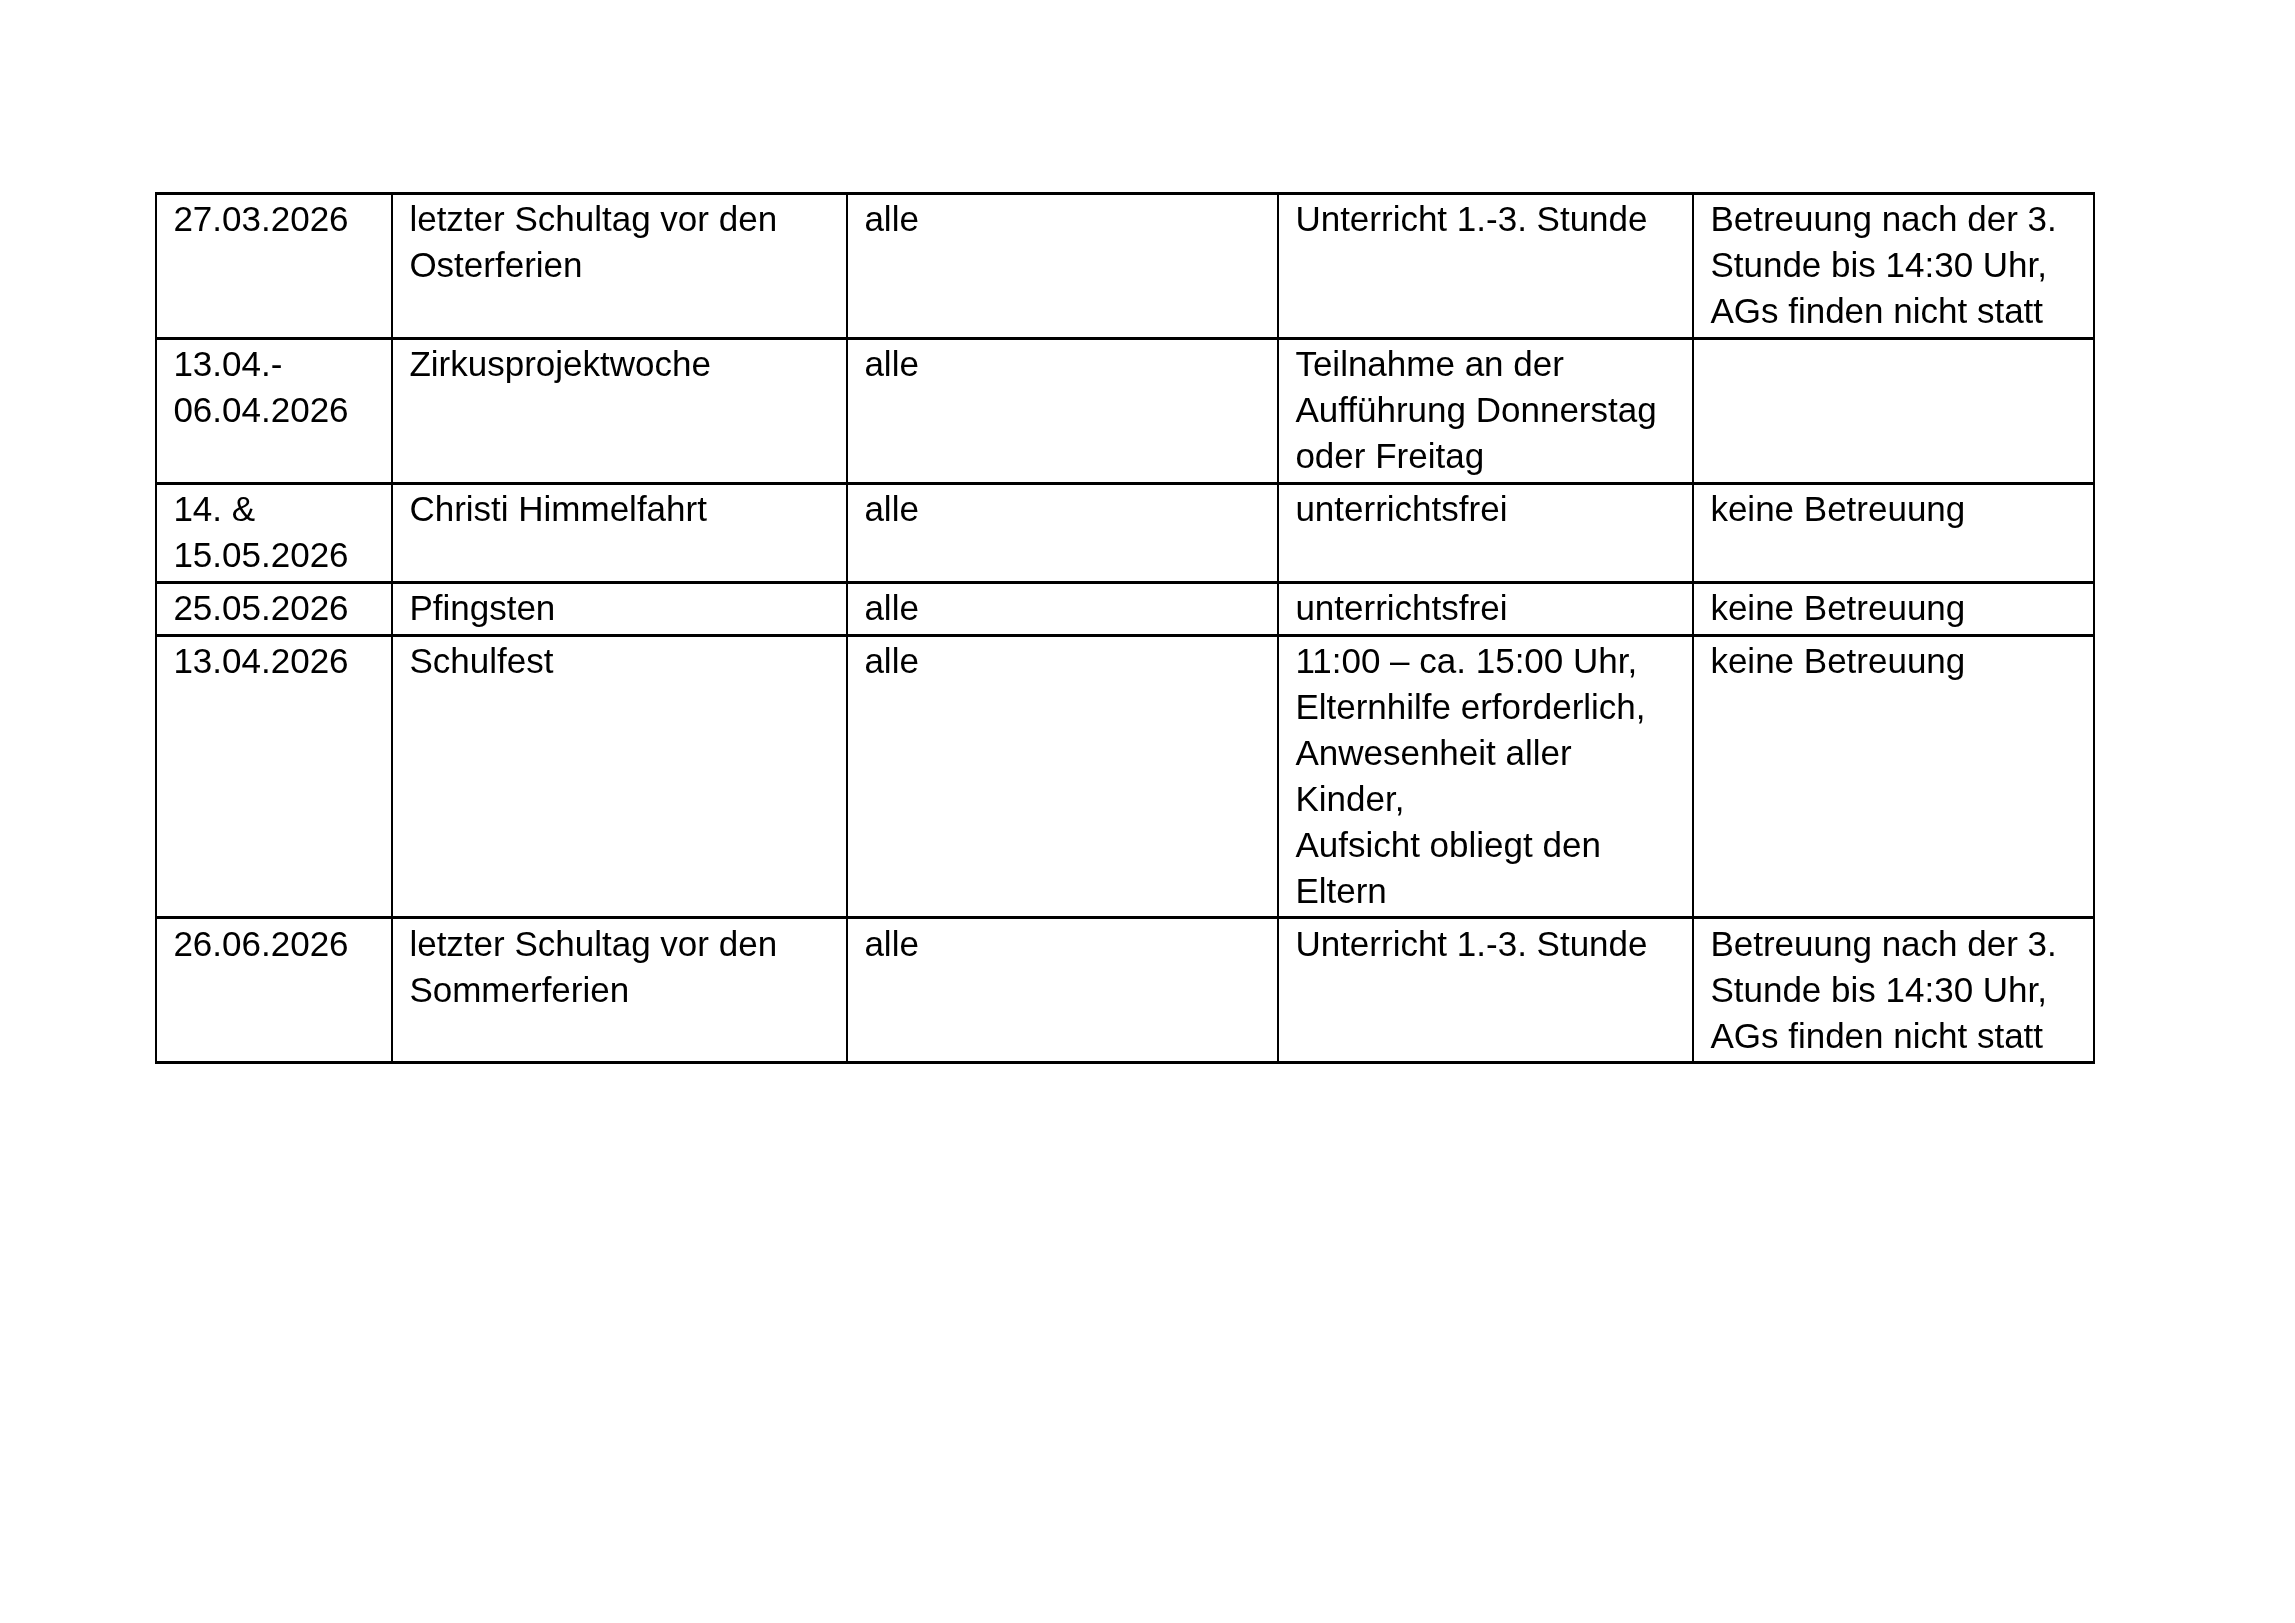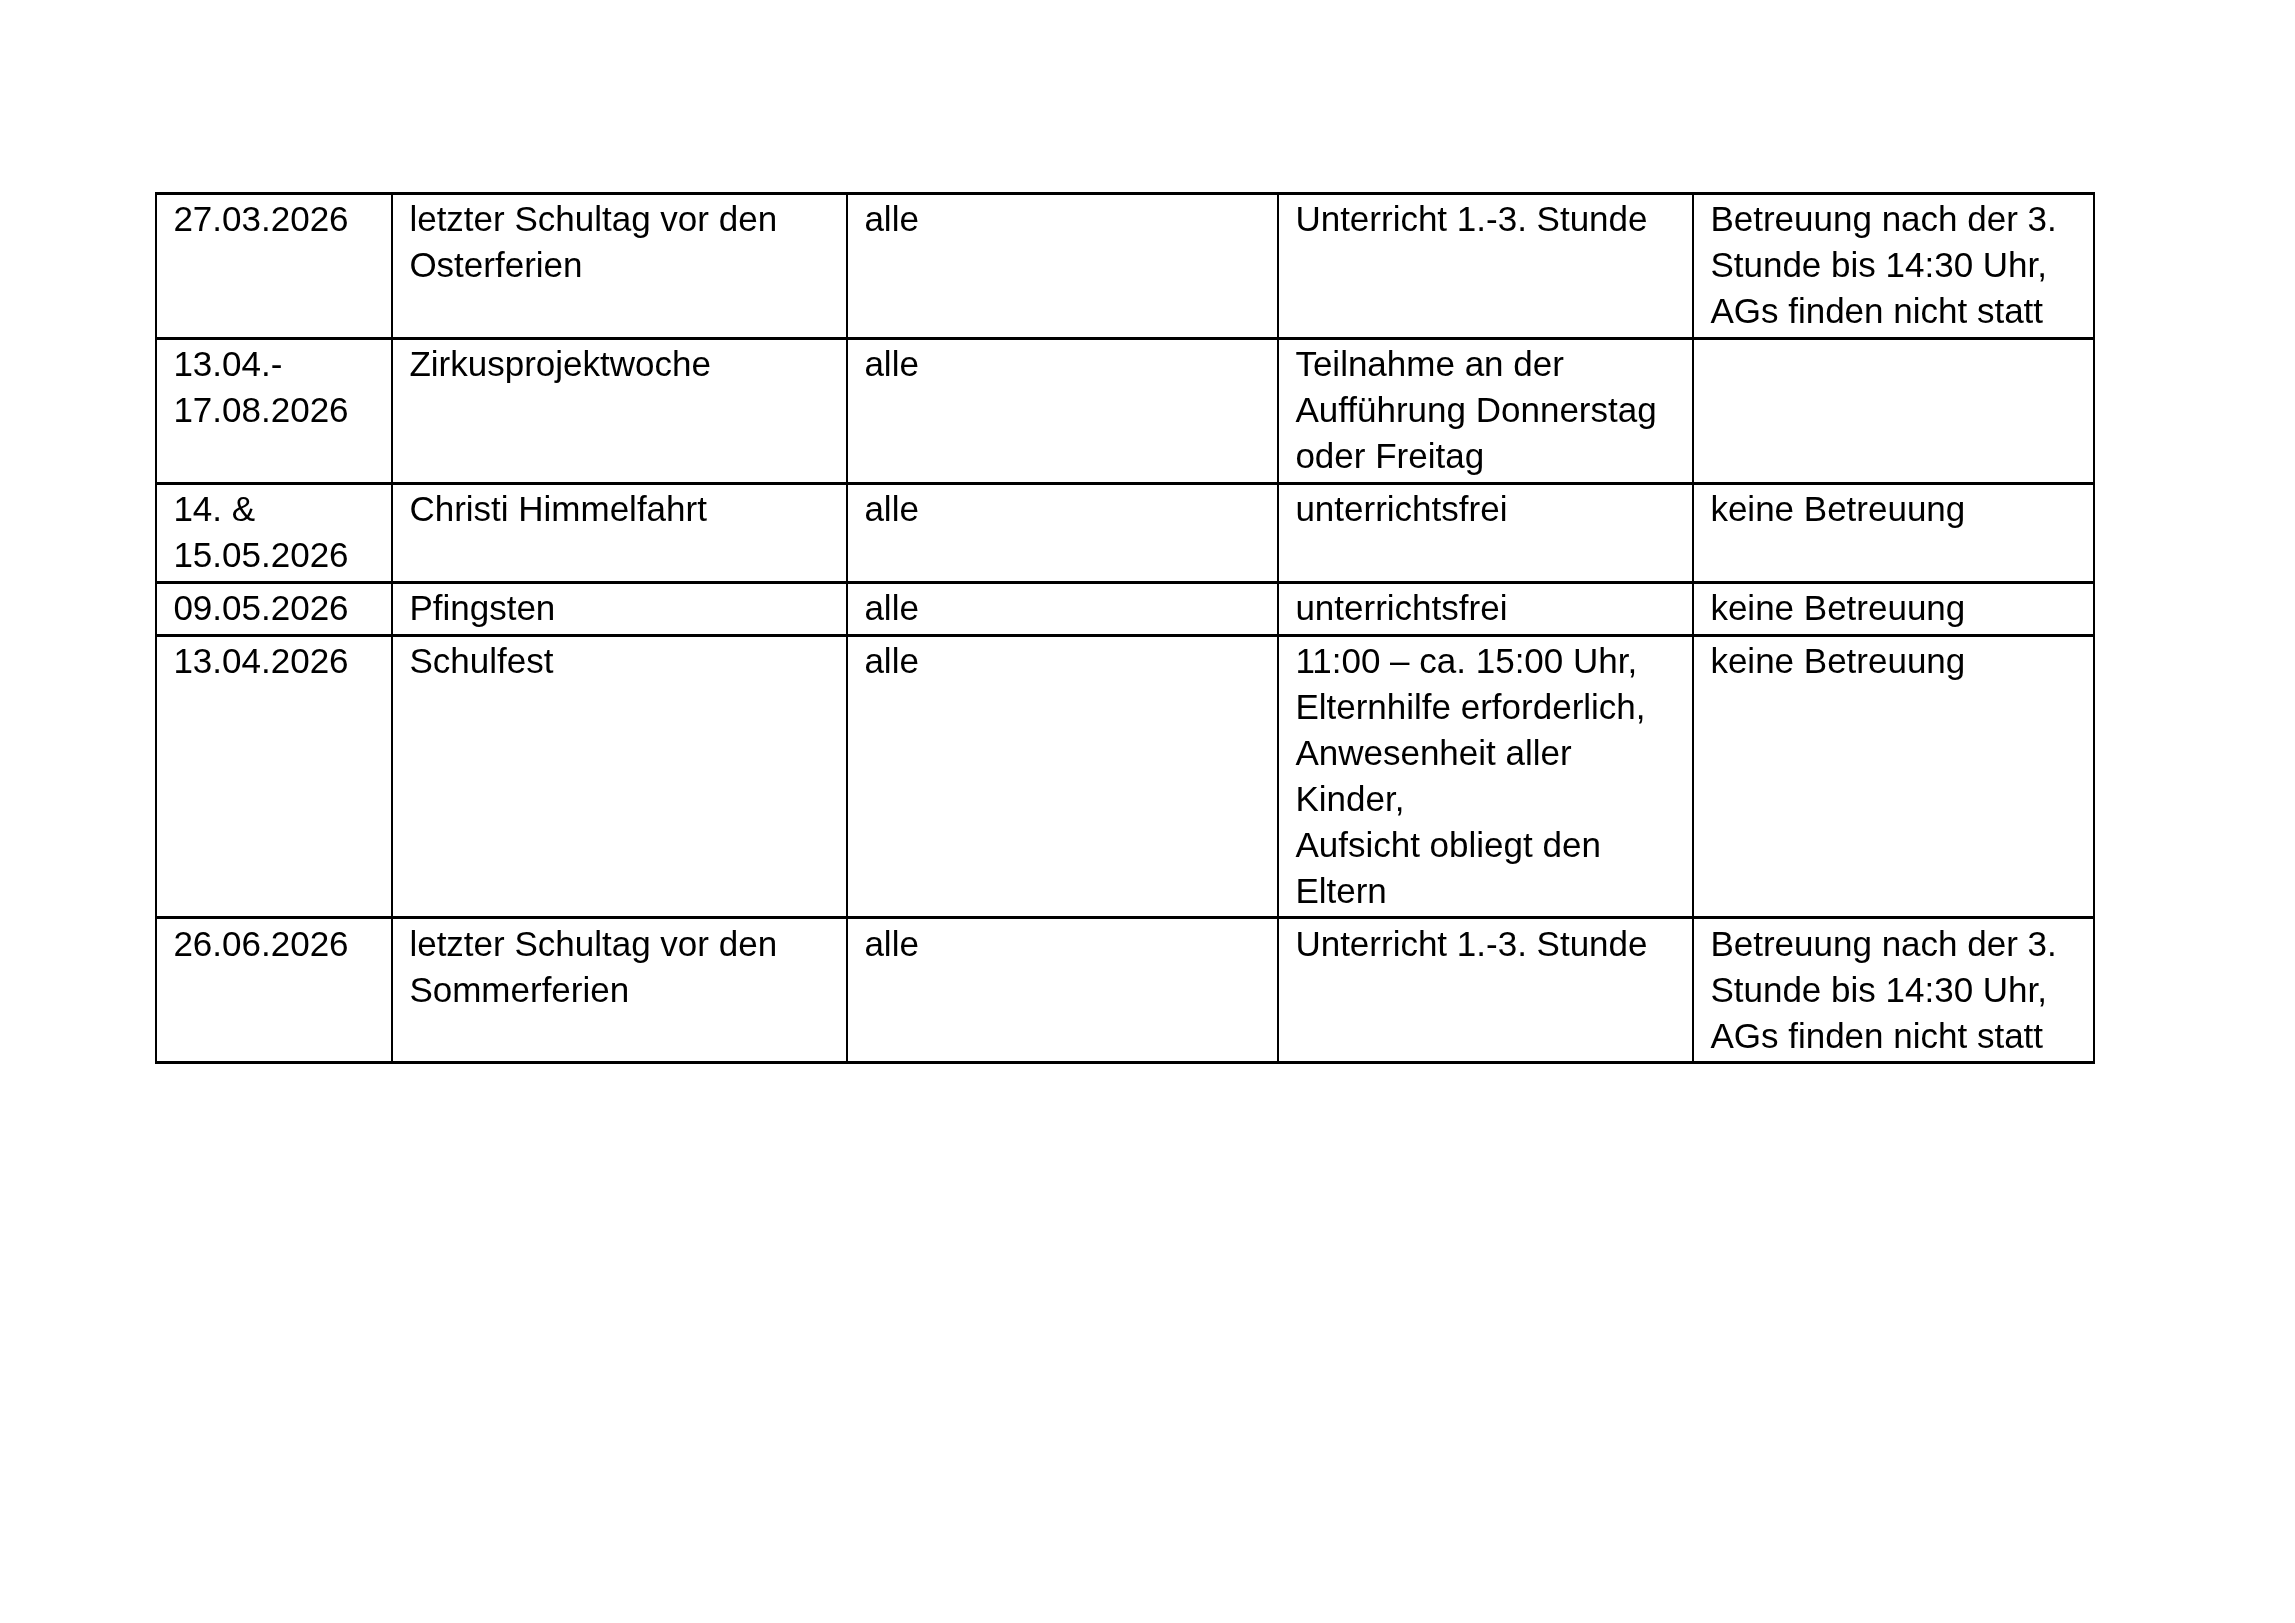--- a/index.html
+++ b/index.html
@@ -66,38 +66,38 @@
         <td>letzter Schultag vor den
 Osterferien</td>
         <td>alle</td>
         <td>Unterricht 1.-3. Stunde</td>
         <td>Betreuung nach der 3.
 Stunde bis 14:30 Uhr,
 AGs finden nicht statt</td>
       </tr>
       <tr>
         <td>13.04.-
-17.08.2026</td>
+06.04.2026</td>
         <td>Zirkusprojektwoche</td>
         <td>alle</td>
         <td>Teilnahme an der
 Aufführung Donnerstag
 oder Freitag</td>
         <td></td>
       </tr>
       <tr>
         <td>14. &amp;
 15.05.2026</td>
         <td>Christi Himmelfahrt</td>
         <td>alle</td>
         <td>unterrichtsfrei</td>
         <td>keine Betreuung</td>
       </tr>
       <tr>
-        <td>09.05.2026</td>
+        <td>25.05.2026</td>
         <td>Pfingsten</td>
         <td>alle</td>
         <td>unterrichtsfrei</td>
         <td>keine Betreuung</td>
       </tr>
       <tr>
         <td>13.04.2026</td>
         <td>Schulfest</td>
         <td>alle</td>
         <td>11:00 – ca. 15:00 Uhr,

